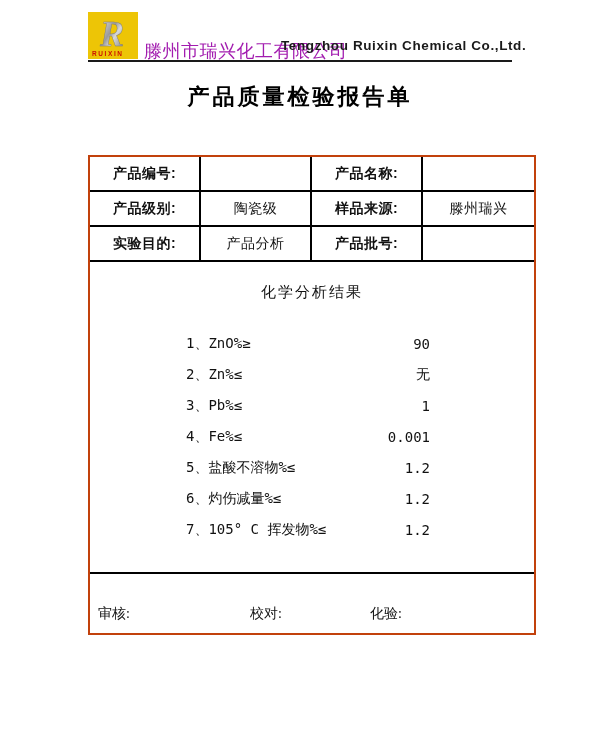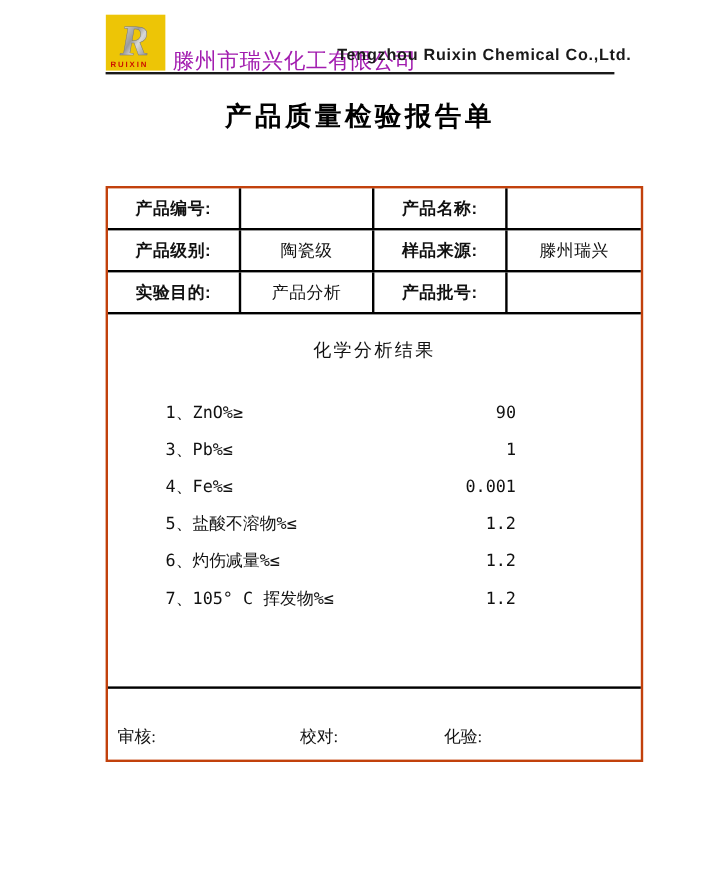--- a/index.html
+++ b/index.html
@@ -56,21 +56,21 @@
 
   .analysis { height:291px; border-bottom:2px solid #000; }
   .analysis-title {
     margin-top:21px; text-align:center;
     font-size:15px; letter-spacing:2px;
     font-family:"Liberation Serif","DejaVu Serif",serif;
   }
   .analysis-items { margin-top:26px; }
   .analysis-item {
     height:31px; display:flex; align-items:center; justify-content:space-between;
-    padding-left:48px; padding-right:104px;
+    padding-left:96px; padding-right:104px;
     font-size:14px;
     font-family:"DejaVu Sans Mono","Liberation Mono",monospace;
   }
   .analysis-item .item-value { text-align:right; }
 
   .remarks {
     height:49px; border-bottom:2px solid #000;
     padding:7px 8px; font-size:14px;
     font-family:"Liberation Serif","DejaVu Serif",serif;
   }
@@ -133,20 +133,24 @@
     </div>
 
     <div class="analysis">
       <div class="analysis-title">化学分析结果</div>
       <div class="analysis-items">
         <div class="analysis-item">
           <span class="item-label">1、ZnO%≥</span>
           <span class="item-value">90</span>
         </div>
         <div class="analysis-item">
+          <span class="item-label">2、Zn%≤</span>
+          <span class="item-value">无</span>
+        </div>
+        <div class="analysis-item">
           <span class="item-label">3、Pb%≤</span>
           <span class="item-value">1</span>
         </div>
         <div class="analysis-item">
           <span class="item-label">4、Fe%≤</span>
           <span class="item-value">0.001</span>
         </div>
         <div class="analysis-item">
           <span class="item-label">5、盐酸不溶物%≤</span>
           <span class="item-value">1.2</span>

